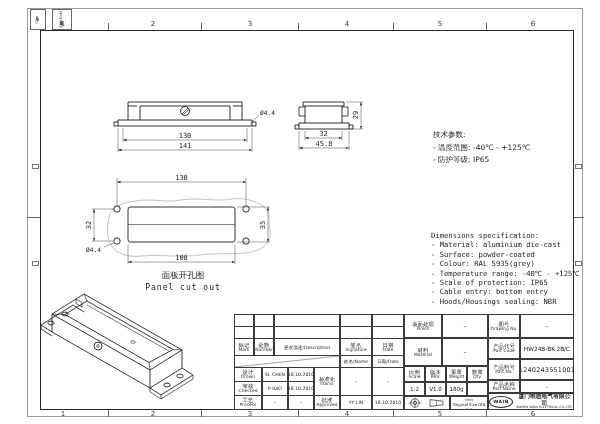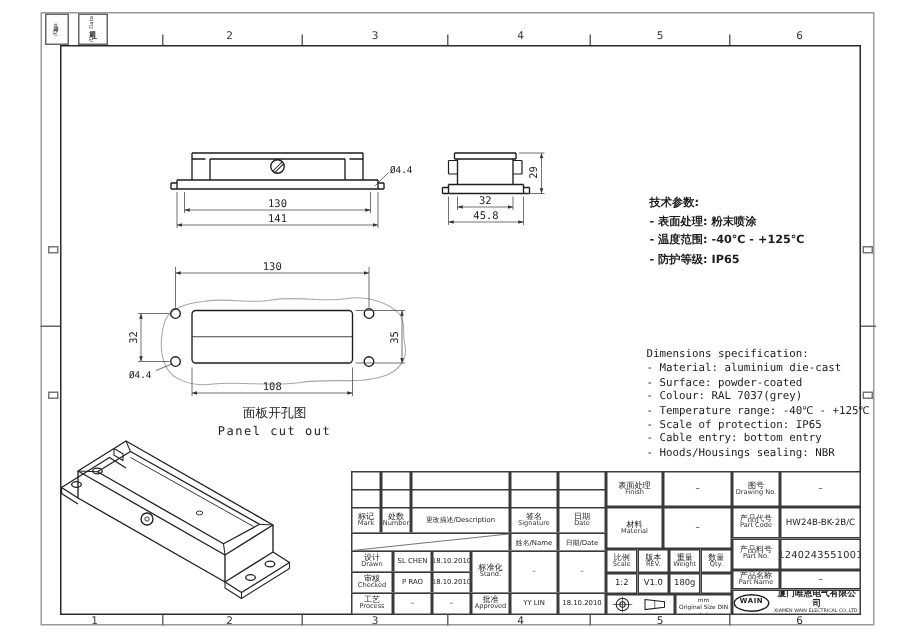--- a/index.html
+++ b/index.html
@@ -18,21 +18,21 @@
   .c{position:absolute;border:0.6px solid #3a3a3a;box-sizing:border-box;
      display:flex;align-items:center;justify-content:center;text-align:center;overflow:hidden;background:#fff;}
   .lab{display:flex;flex-direction:column;align-items:center;line-height:1.12;}
   .cn{font-size:5.4px;}
   .en{font-size:4.4px;color:#333;}
   .val{font-size:5.6px;}
   .val-sm{font-size:4.6px;}
   .val-lg{font-size:6.5px;letter-spacing:.2px;}
   .diagcell svg{position:absolute;left:0;top:0;width:100%;height:100%;}
   
-  .spec-cn{position:absolute;left:433px;top:129px;font-size:7.5px;line-height:12.7px;color:#1d1d1d;white-space:nowrap;font-weight:bold;}
+  .spec-cn{position:absolute;left:433px;top:129px;font-size:7.5px;line-height:12.7px;color:#1d1d1d;white-space:nowrap;}
   .spec-en{position:absolute;left:431px;top:231px;font-family:"DejaVu Sans Mono",monospace;font-size:7.2px;line-height:9.4px;color:#1d1d1d;white-space:nowrap;}
   svg text{font-family:"DejaVu Sans Mono",monospace;fill:#222;}
   .dimtxt{font-size:7px;}
   .dimtxt-s{font-size:6.2px;}
   .capcn{font-family:"DejaVu Sans",sans-serif;font-size:8.5px;}
   .capen{font-size:8px;letter-spacing:1px;}
   .view{position:absolute;}
   .note2{display:flex;flex-direction:column;line-height:1.25;font-size:3.9px;}
   .companybox{display:flex;flex-direction:row;align-items:center;gap:3px;justify-content:center;}
   .wainoval{border:1px solid #222;border-radius:50%;width:22px;height:10px;display:flex;align-items:center;justify-content:center;
@@ -196,30 +196,29 @@
 
       <circle cx="70" cy="60" r="4"></circle>
       <circle cx="70" cy="60" r="1.4" stroke-width="0.6"></circle>
       <ellipse cx="105" cy="56" rx="2.2" ry="1.3" stroke-width="0.6"></ellipse>
       <path d="M48,13 l6,3.5 l0,4.5 l-6,-3.5 Z" stroke-width="0.7"></path>
     </g>
   </svg>
 
   <div class="spec-cn">
     <div>技术参数:</div>
-    <div>- 表面处理: 粉末喷涂</div>
     <div>- 温度范围: -40℃ - +125℃</div>
     <div>- 防护等级: IP65</div>
   </div>
 
   <div class="spec-en">
     <div>Dimensions specification:</div>
     <div>- Material: aluminium die-cast</div>
     <div>- Surface: powder-coated</div>
-    <div>- Colour: RAL 7037(grey)</div>
+    <div>- Colour: RAL 5935(grey)</div>
     <div>- Temperature range: -40℃ - +125℃</div>
     <div>- Scale of protection: IP65</div>
     <div>- Cable entry: bottom entry</div>
     <div>- Hoods/Housings sealing: NBR</div>
   </div>
 
   <div>
 
     <div class="c" style="left:234px;top:314px;width:20px;height:13px;"></div>
     <div class="c" style="left:254px;top:314px;width:20px;height:13px;"></div>

